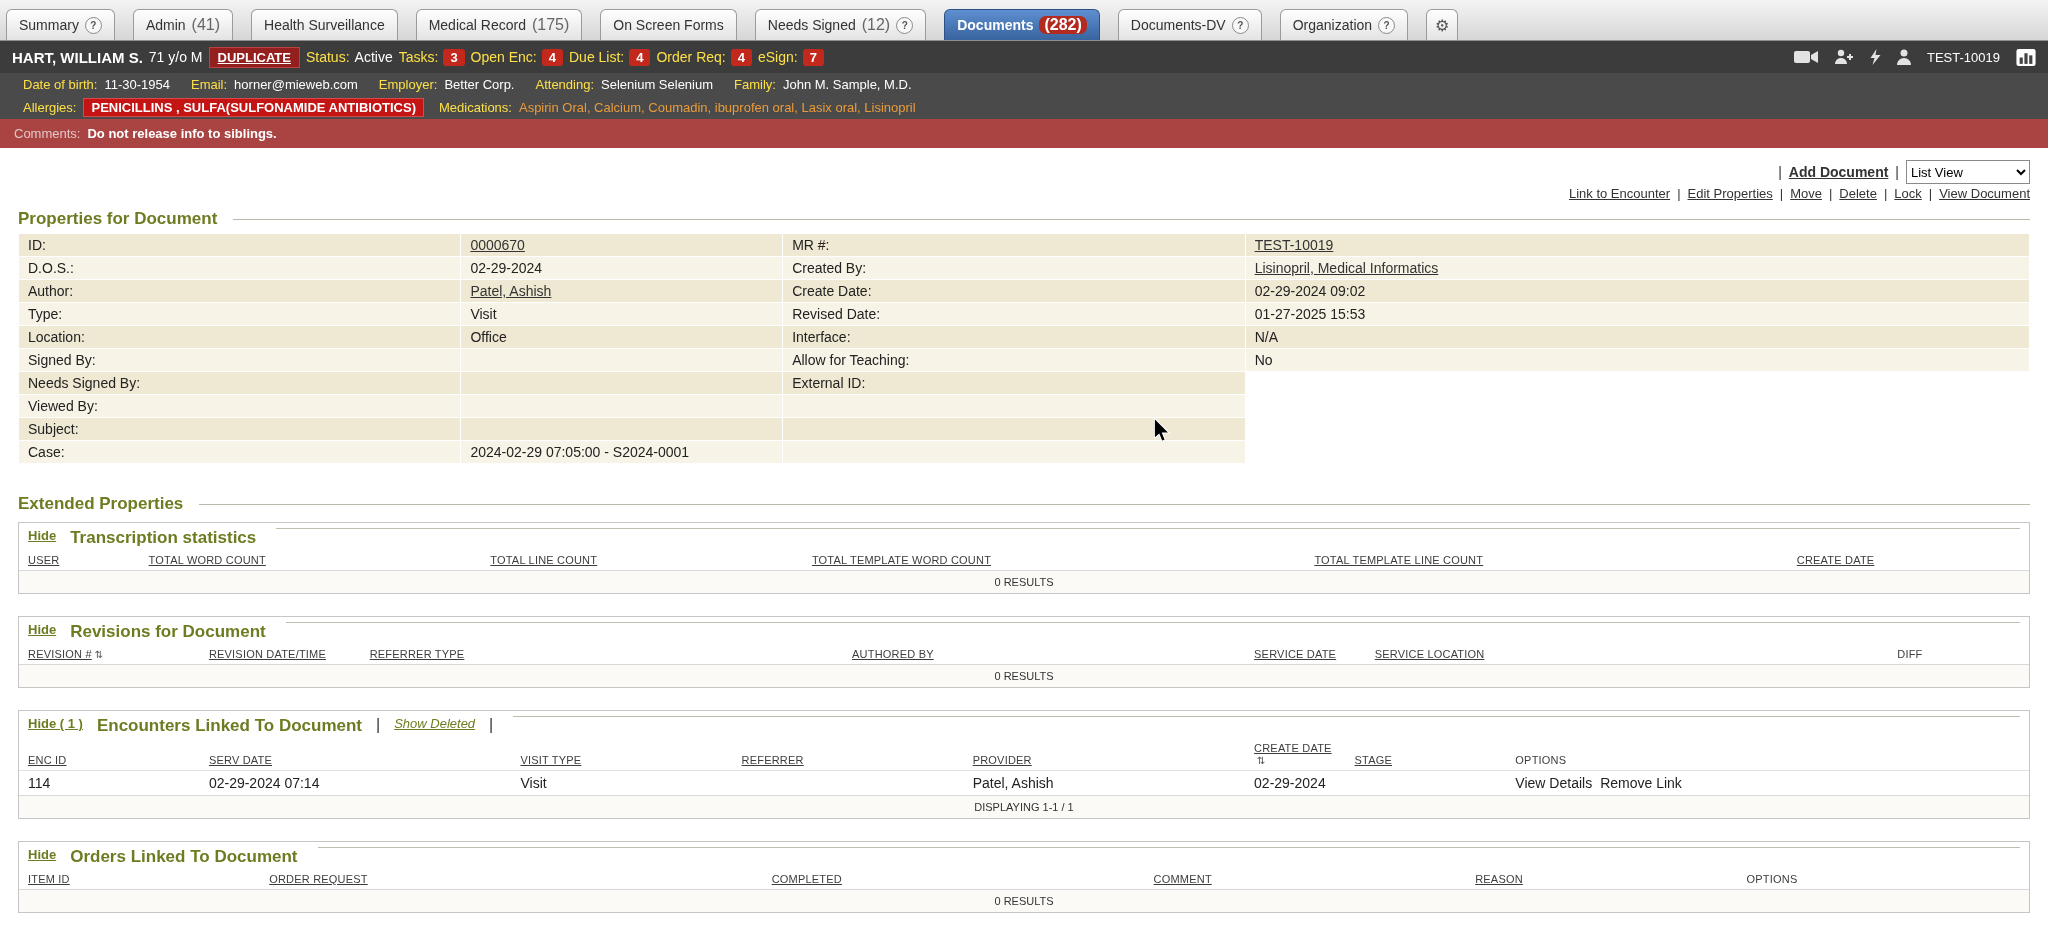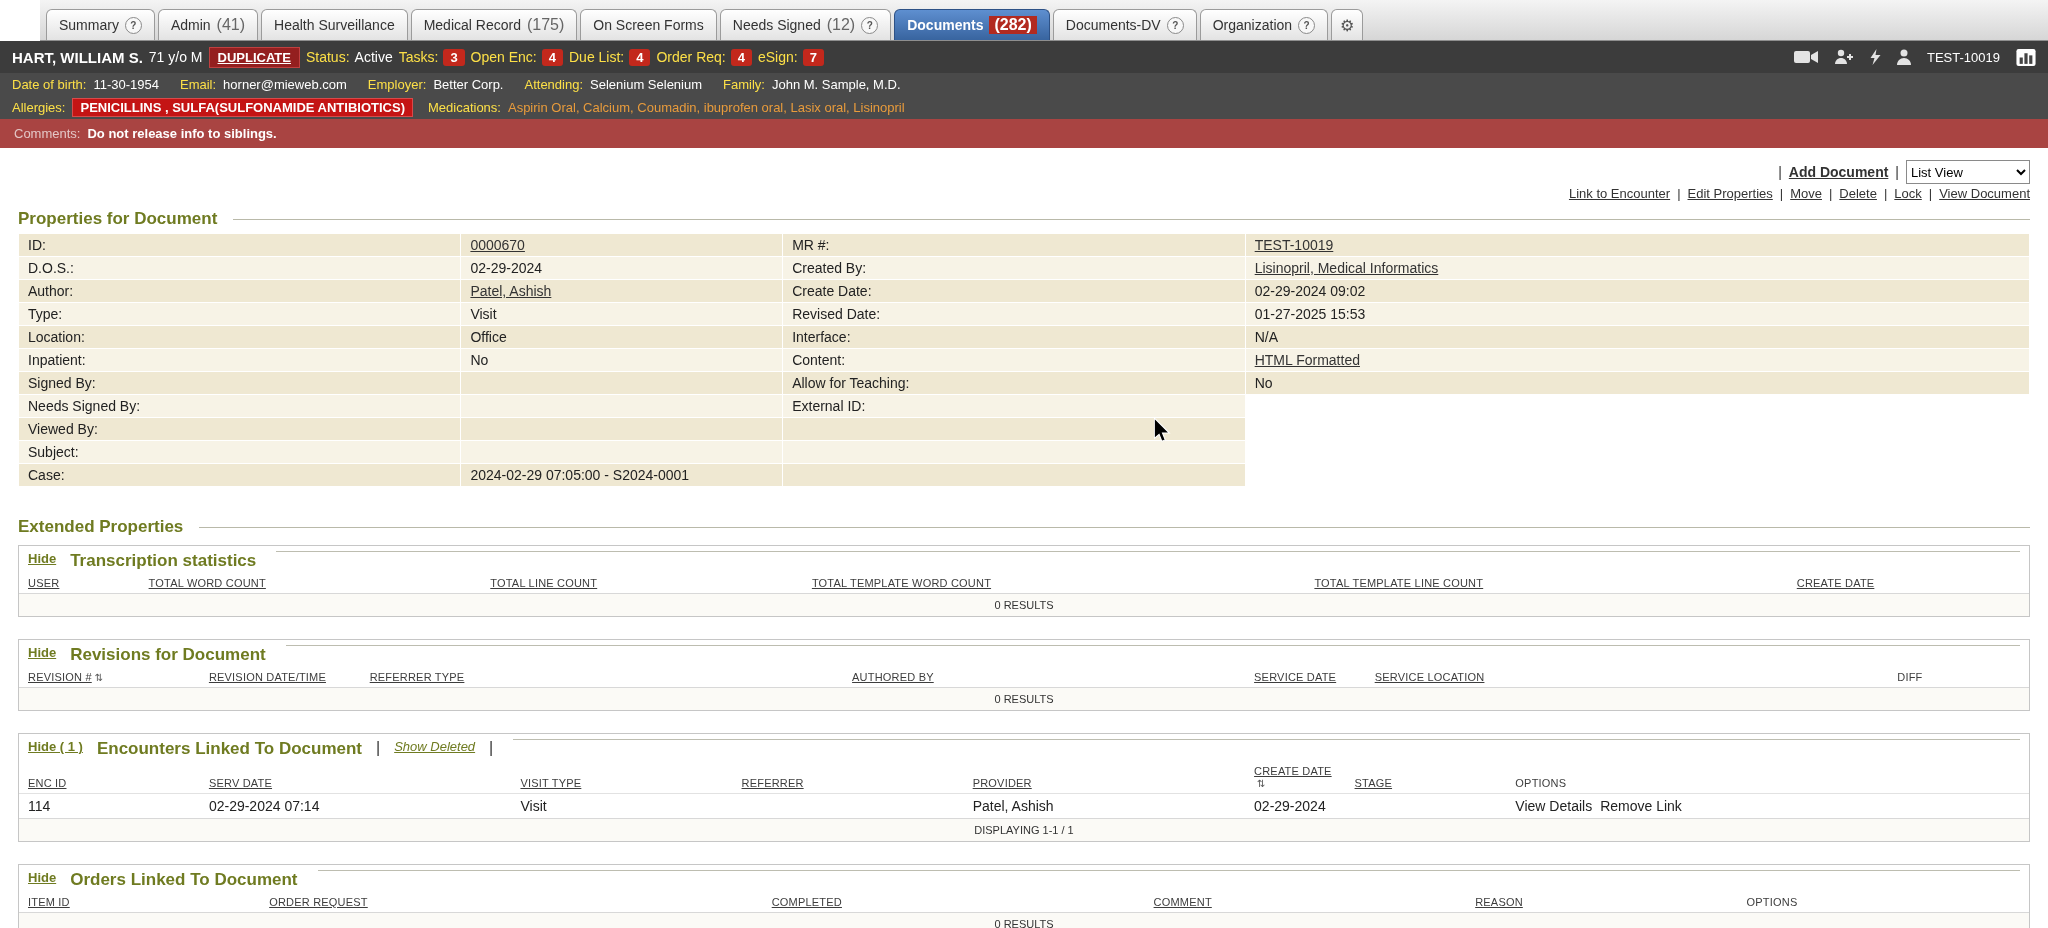--- a/index.html
+++ b/index.html
@@ -2,44 +2,44 @@
 <html><head>
 <meta charset="utf-8">
 <style>
   html,body{margin:0;padding:0;}
   body{
     width:2048px;height:928px;overflow:hidden;position:relative;
     font-family:"Liberation Sans","DejaVu Sans",sans-serif;background:#fff;color:#222;
   }
   
   .tabbar{height:40px;background:linear-gradient(#f4f4f4,#d6d6d6);display:flex;align-items:flex-end;
-    padding:0 6px;gap:3px;border-bottom:1px solid #8f8f8f;margin-left:40px;}
+    padding:0 6px;gap:18px;border-bottom:1px solid #8f8f8f;}
   .tab{display:flex;align-items:center;gap:6px;background:linear-gradient(#ffffff,#e3e3e3);
     border:1px solid #9b9b9b;border-bottom:none;border-radius:6px 6px 0 0;
     padding:0 12px;font-size:14px;color:#333;height:31px;box-sizing:border-box;cursor:pointer;white-space:nowrap;}
   .tab .count{font-size:16px;color:#666;}
   .tab.active{background:linear-gradient(#5e8fd0,#38649f);border-color:#2d5186;color:#fff;font-weight:bold;}
-  .tab.active .count{background:#b22a20;color:#fff;border-radius:0;padding:0 5px;}
+  .tab.active .count{background:#b22a20;color:#fff;border-radius:7px;padding:0 5px;}
   .help{display:inline-flex;align-items:center;justify-content:center;width:15px;height:15px;border-radius:50%;
     border:1px solid #8a8a8a;background:#f8f8f8;color:#555;font-size:10px;font-weight:bold;flex:0 0 auto;}
   .gearbtn{display:flex;align-items:center;justify-content:center;width:32px;height:31px;border:1px solid #9b9b9b;
     border-bottom:none;border-radius:6px 6px 0 0;background:linear-gradient(#fff,#e3e3e3);
     font-size:16px;color:#555;cursor:pointer;box-sizing:border-box;}
   
   .pt1{background:#3c3c3c;color:#fff;height:32px;display:flex;align-items:center;gap:6px;padding:0 12px;font-size:14px;}
   .pt-name{font-weight:bold;font-size:15px;}
   .glabel{color:#fde047;text-align:center;}
   .badge{background:#c3281c;color:#fff;font-weight:bold;font-size:13px;padding:1px 7px;border-radius:3px;}
   .duplicate{background:#941f1f;border:1px solid #c04040;color:#fff;font-weight:bold;font-size:13px;
     padding:2px 8px;text-decoration:underline;cursor:pointer;}
   .stat{display:flex;align-items:center;gap:5px;}
   .pt-icons{margin-left:auto;display:flex;align-items:center;gap:16px;}
   .pt-icons svg{display:block;}
   .userid{color:#fff;font-size:13px;}
-  .pt2{background:#4a4a4a;color:#e8e8e8;height:23px;display:flex;align-items:center;gap:7px;padding:0 12px;font-size:13px;}
+  .pt2{background:#4a4a4a;color:#e8e8e8;height:23px;display:flex;align-items:center;gap:7px;padding:0 23px;font-size:13px;}
   .pt2 .val{color:#fff;margin-right:14px;}
   .allergybox{background:#c41414;color:#fff;font-weight:bold;padding:1px 7px;border:1px solid #d84a4a;cursor:pointer;}
   .meds{color:#e89b3c;cursor:pointer;}
   .comments{background:#a94442;color:#fff;height:29px;display:flex;align-items:center;gap:7px;padding:0 14px;font-size:13px;}
   .comments .clabel{color:#e3c6c6;}
   .comments .cval{font-weight:600;}
   
   .content{padding:6px 18px 0;}
   a.lnk{color:#333;text-decoration:underline;cursor:pointer;}
   .toolbar{display:flex;justify-content:flex-end;align-items:center;gap:7px;margin:6px 0 2px;font-size:14px;}
@@ -257,26 +257,20 @@
       <td>Type:</td>
       <td>Visit</td>
       <td>Revised Date:</td>
       <td>01-27-2025 15:53</td>
     </tr>
     <tr>
       <td>Location:</td>
       <td>Office</td>
       <td>Interface:</td>
       <td>N/A</td>
-    </tr>
-    <tr>
-      <td>Inpatient:</td>
-      <td>No</td>
-      <td>Content:</td>
-      <td><a class="lnk">HTML Formatted</a></td>
     </tr>
     <tr>
       <td>Signed By:</td>
       <td></td>
       <td>Allow for Teaching:</td>
       <td>No</td>
     </tr>
     <tr>
       <td>Needs Signed By:</td>
       <td></td>

